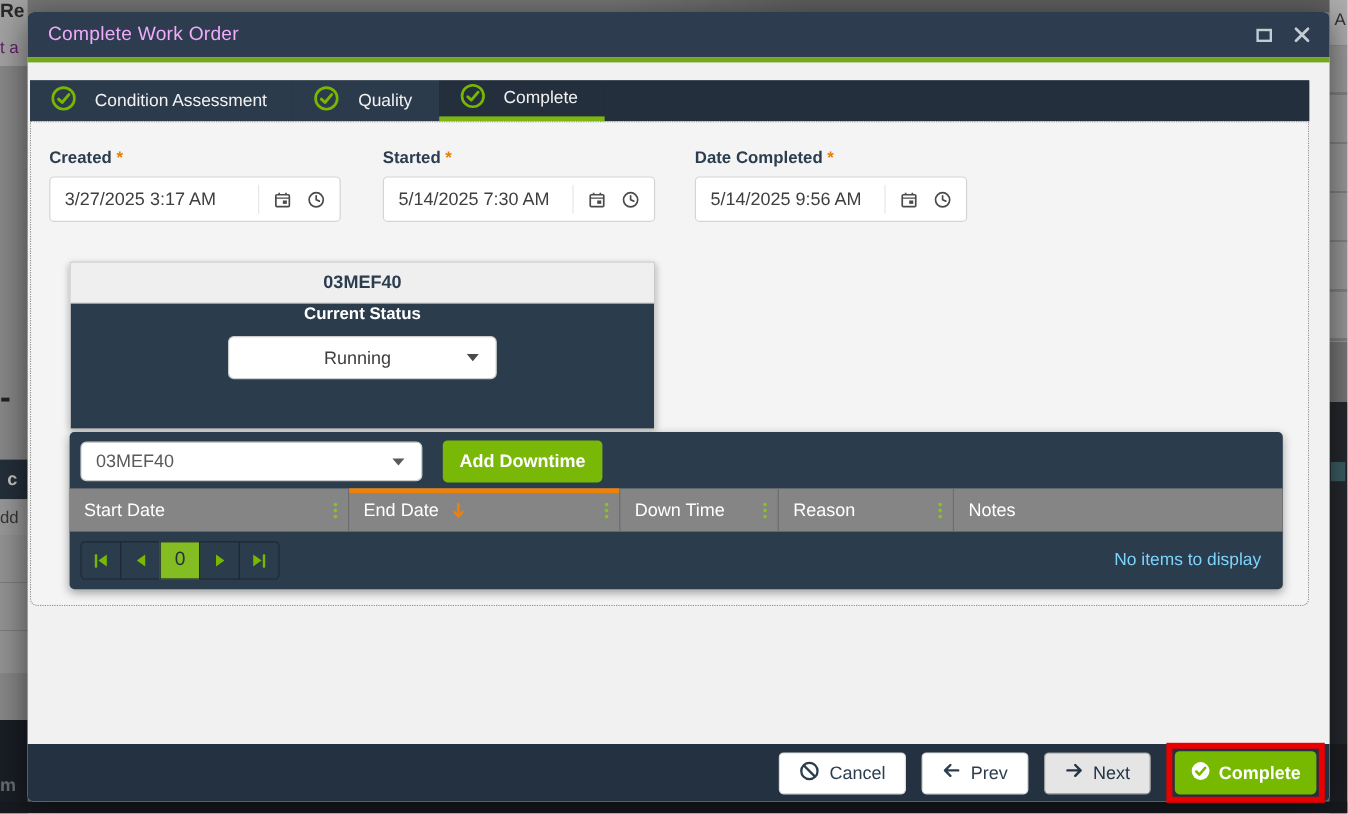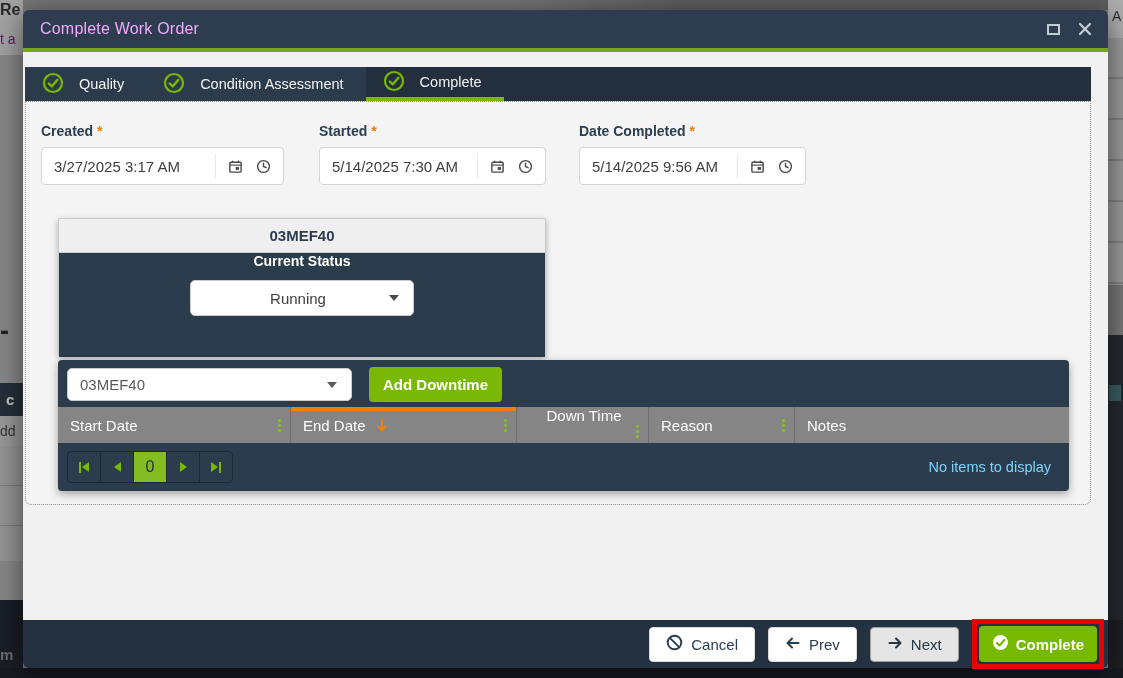--- a/index.html
+++ b/index.html
@@ -87,21 +87,21 @@
     background:#79b807; color:#fff; font-weight:bold; font-size:15px; border:none; border-radius:4px;
     cursor:pointer; font-family:"Liberation Sans", sans-serif; }
   .grid-header { position:absolute; left:0; top:47px; width:1011px; height:36px; display:flex; background:#858585; }
   .gh-cell { position:relative; display:flex; align-items:center; padding:0 9px 0 12px;
     color:#fff; font-size:15px; border-right:1px solid #6d6d6d; cursor:pointer; }
   .gh-cell:last-child { border-right:none; }
   .gh-cell.sorted::before { content:""; position:absolute; left:0; top:0; right:0; height:4px; background:#ef8107; }
   .sort-arrow { margin-left:10px; display:flex; }
   .dots-menu { margin-left:auto; display:flex; flex-direction:column; align-items:center; cursor:pointer; }
   .dots-menu b { width:3px; height:3px; border-radius:50%; background:#8ac224; margin:1px 0; }
-  .w-start{width:233px;} .w-end{width:226px;} .w-down{width:132px;flex-direction:column;} .w-reason{width:146px;} .w-notes{flex:1;}
+  .w-start{width:233px;} .w-end{width:226px;} .w-down{width:132px;} .w-reason{width:146px;} .w-notes{flex:1;}
 
   .pager-bar { position:absolute; left:0; top:83px; width:1011px; height:48px;
     display:flex; align-items:center; padding:0 18px 0 9px; }
   .pager-group { display:flex; }
   .pg-btn { width:34px; height:32px; border:1px solid #1f2935; margin-left:-1px;
     display:flex; align-items:center; justify-content:center; gap:1px; cursor:pointer; }
   .pg-btn:first-child { border-radius:4px 0 0 4px; margin-left:0; }
   .pg-btn:last-child { border-radius:0 4px 4px 0; }
   .pg-btn.active { background:#84bd22; color:#223140; font-size:16px; }
   .tri-l { width:0; height:0; border-top:5px solid transparent; border-bottom:5px solid transparent; border-right:7px solid #76b900; }
@@ -166,30 +166,30 @@
     <div class="mbody">
 
       <div class="tabstrip">
         <div class="tab">
           <span class="icon">
             <svg width="22" height="22" viewBox="0 0 22 22">
                 <circle cx="11" cy="11" r="9" fill="none" stroke="#7ab800" stroke-width="2.2"></circle>
                 <path d="M6.8 11.6 L9.8 14.4 L15.4 7.8" fill="none" stroke="#7ab800" stroke-width="2.4" stroke-linecap="round" stroke-linejoin="round"></path>
               </svg>
           </span>
-          <span>Quality</span>
+          <span>Condition Assessment</span>
         </div>
         <div class="tab">
           <span class="icon">
             <svg width="22" height="22" viewBox="0 0 22 22">
                 <circle cx="11" cy="11" r="9" fill="none" stroke="#7ab800" stroke-width="2.2"></circle>
                 <path d="M6.8 11.6 L9.8 14.4 L15.4 7.8" fill="none" stroke="#7ab800" stroke-width="2.4" stroke-linecap="round" stroke-linejoin="round"></path>
               </svg>
           </span>
-          <span>Condition Assessment</span>
+          <span>Quality</span>
         </div>
         <div class="tab active">
           <span class="icon">
             <svg width="22" height="22" viewBox="0 0 22 22">
                 <circle cx="11" cy="11" r="9" fill="none" stroke="#7ab800" stroke-width="2.2"></circle>
                 <path d="M6.8 11.6 L9.8 14.4 L15.4 7.8" fill="none" stroke="#7ab800" stroke-width="2.4" stroke-linecap="round" stroke-linejoin="round"></path>
               </svg>
           </span>
           <span>Complete</span>
         </div>

